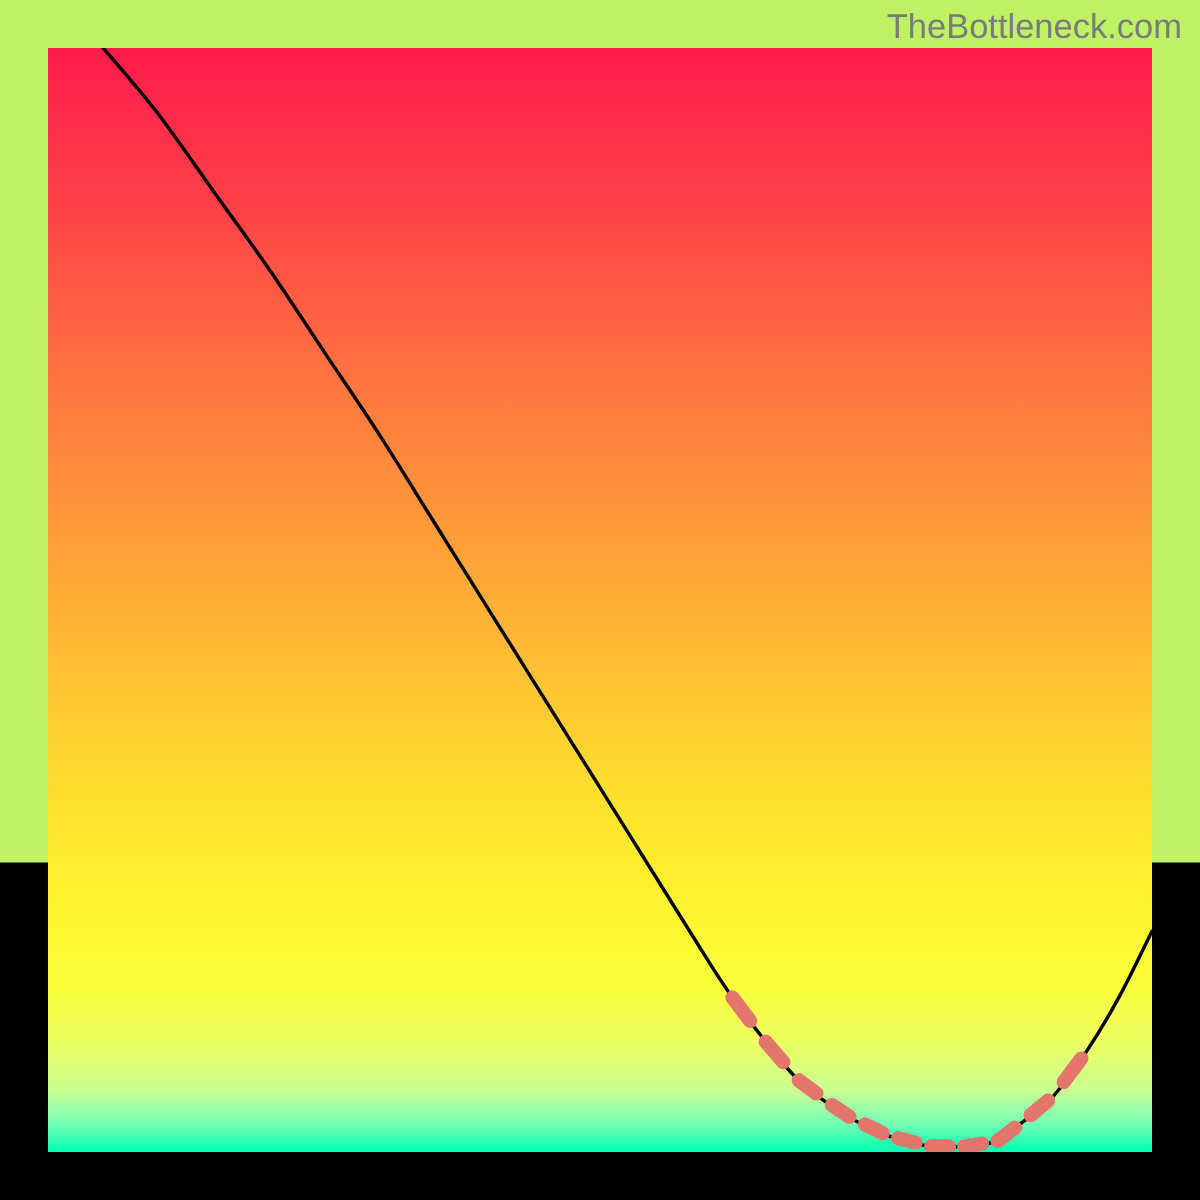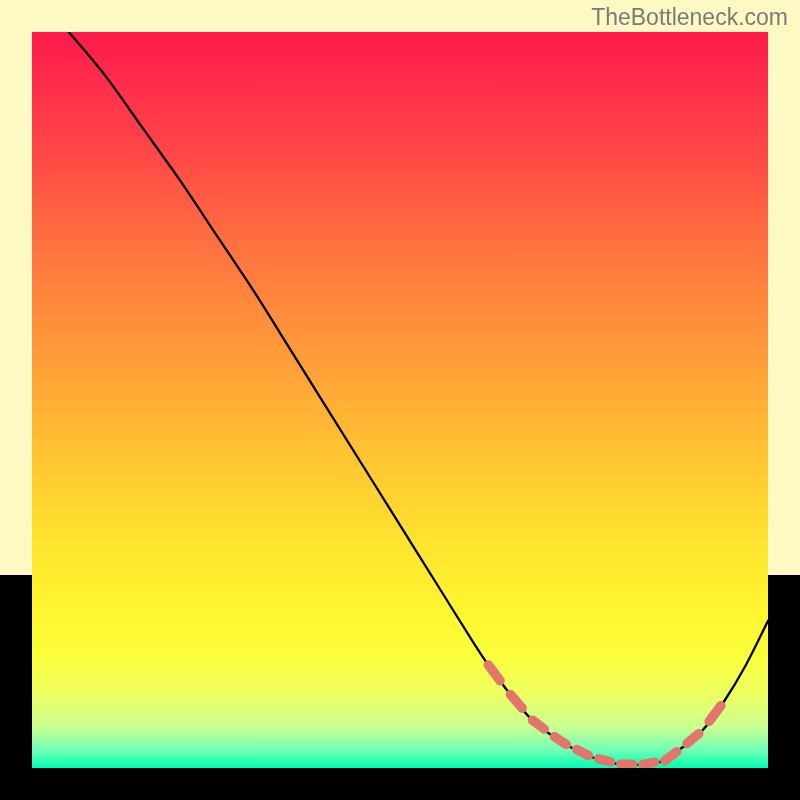--- a/index.html
+++ b/index.html
@@ -7,21 +7,21 @@
     padding: 0;
     width: 800px;
     height: 800px;
     background: #000;
     overflow: hidden;
   }
   .outer {
     position: relative;
     width: 800px;
     height: 575px;
-    background: #fef9c3;
+    background: #bef264;
   }
   .attribution {
     position: absolute;
     top: 4px;
     right: 12px;
     color: #7a7a7a;
     font-family: Arial, Helvetica, sans-serif;
     font-size: 23px;
     font-weight: 400;
     letter-spacing: 0px;

